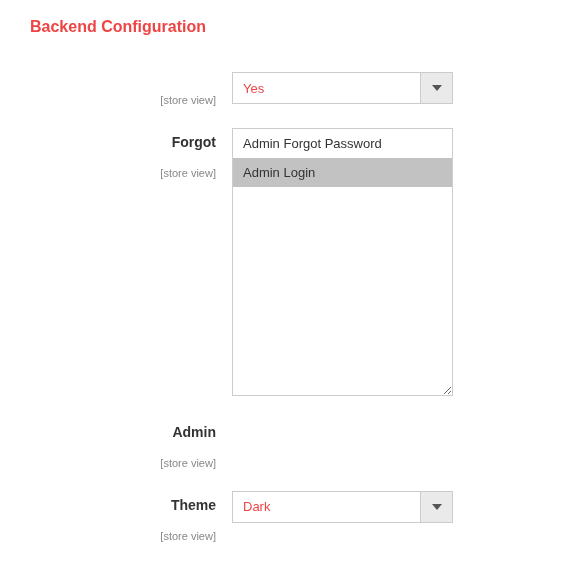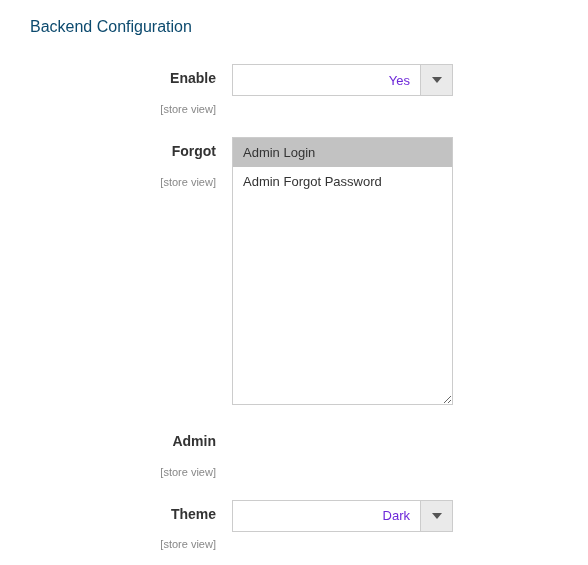--- a/index.html
+++ b/index.html
@@ -6,23 +6,23 @@
     body {
       font-family: Arial, Helvetica, sans-serif;
       background: #fff;
       color: #333;
       width: 588px;
       height: 565px;
       padding: 18px 30px;
     }
     .section-title {
       font-size: 16px;
-      font-weight: 400;
-      color: #0c4a6e;
-      margin-bottom: 28px;
+      font-weight: 700;
+      color: #ef4444;
+      margin-bottom: 36px;
     }
     .field-row {
       display: flex;
       align-items: flex-start;
       margin-bottom: 22px;
     }
     .label-col {
       width: 202px;
       text-align: right;
       padding-right: 16px;
@@ -51,22 +51,21 @@
       border: 1px solid #ccc;
       background: #fff;
       display: flex;
       align-items: center;
       cursor: pointer;
     }
     .select-value {
       flex: 1;
       padding: 0 10px;
       font-size: 13px;
-      color: #6d28d9;
-      text-align: right;
+      color: #ef4444;
     }
     .select-arrow {
       width: 32px;
       height: 100%;
       background: #eaeaea;
       border-left: 1px solid #ccc;
       display: flex;
       align-items: center;
       justify-content: center;
     }
@@ -90,21 +89,20 @@
       background: #c2c2c2;
     }
   </style>
 </head>
 <body>
 
 <h2 class="section-title">Backend Configuration</h2>
 
 <div class="field-row">
   <div class="label-col">
-    <span class="label-main">Enable</span>
     <span class="label-scope">[store view]</span>
   </div>
   <div class="input-col">
     <div class="select-wrap">
       <span class="select-value">Yes</span>
       <span class="select-arrow">
         <svg viewBox="0 0 10 6">
             <path d="M0 0 L5 6 L10 0 Z" fill="#555"></path>
           </svg>
       </span>
@@ -112,22 +110,22 @@
   </div>
 </div>
 
 <div class="field-row">
   <div class="label-col">
     <span class="label-main">Forgot</span>
     <span class="label-scope">[store view]</span>
   </div>
   <div class="input-col">
     <div class="multiselect" id="forms-multiselect">
+        <div class="multiselect-option">Admin Forgot Password</div>
         <div class="multiselect-option selected">Admin Login</div>
-        <div class="multiselect-option">Admin Forgot Password</div>
       </div>
   </div>
 </div>
 
 <div class="field-row">
   <div class="label-col">
     <span class="label-main">Admin</span>
     <span class="label-scope">[store view]</span>
   </div>
 </div>

